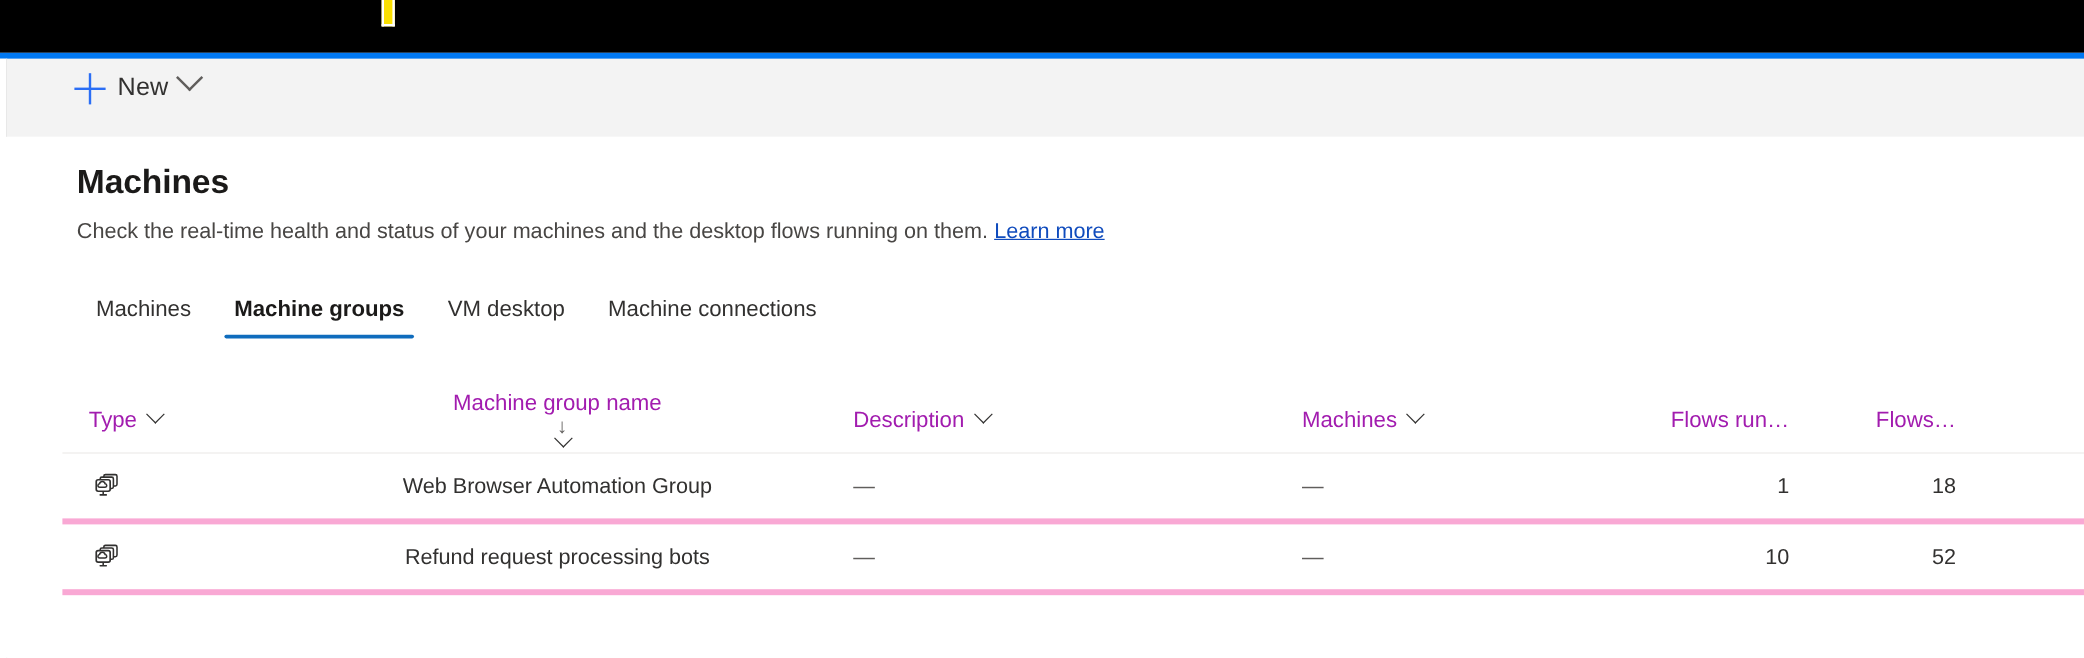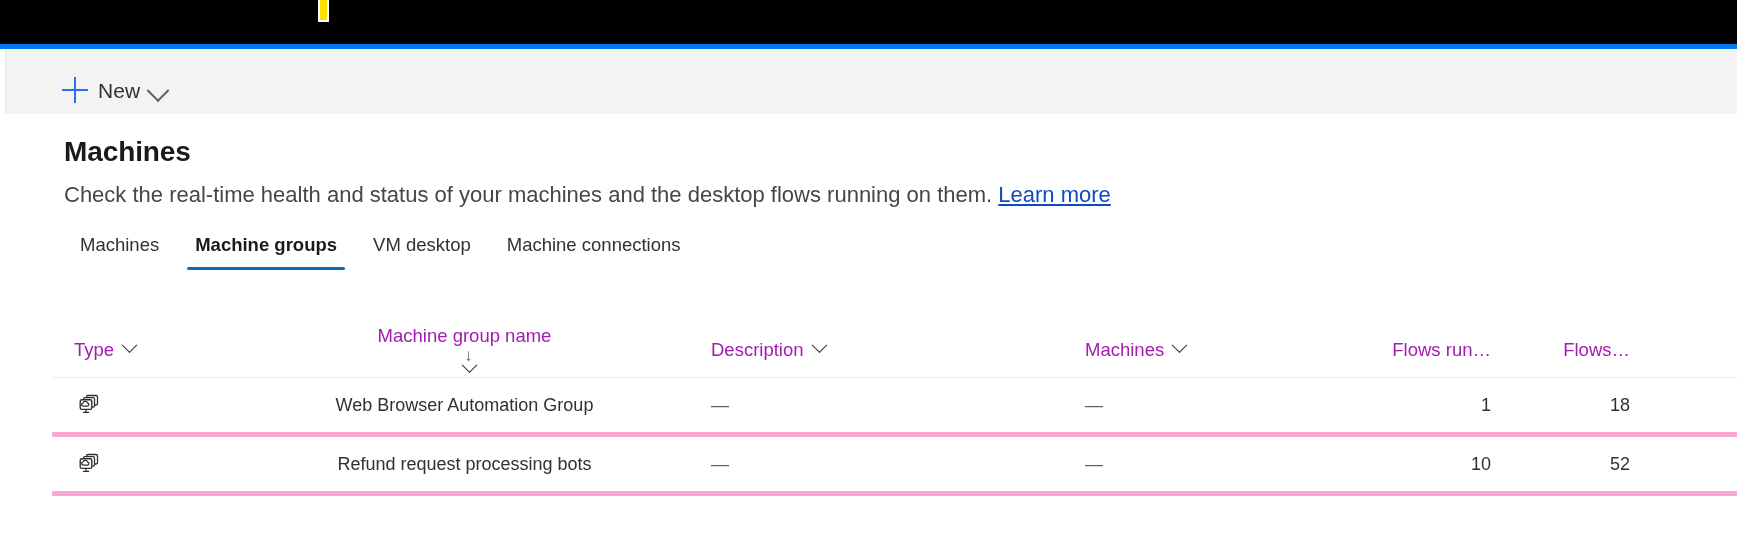--- a/index.html
+++ b/index.html
@@ -55,21 +55,21 @@
     position: absolute;
     left: 0; top: 49px;
     width: 1737px;
     height: 65px;
     background: #f3f3f3;
     display: flex;
     align-items: center;
   }
   .new-button {
     display: flex;
-    align-items: flex-end;
+    align-items: flex-start;
     gap: 10px;
     margin-left: 56px;
     height: 42px;
     padding: 0 6px;
     cursor: pointer;
     user-select: none;
   }
   .plus-icon {
     display: inline-block;
     width: 26px;
@@ -144,21 +144,21 @@
     top: 22px;
     font-size: 28px;
     font-weight: 600;
     color: #1b1a19;
     letter-spacing: -.1px;
   }
   .page-subtitle {
     position: absolute;
     left: 64px;
     top: 68px;
-    font-size: 22px;
+    font-size: 18px;
     color: #484644;
     white-space: nowrap;
   }
   .learn-more {
     color: #0f4bbd;
     text-decoration: underline;
     cursor: pointer;
   }
 
   
@@ -175,20 +175,21 @@
     padding: 0 18px 12px 18px;
     font-size: 18.5px;
     color: #323130;
     cursor: pointer;
     white-space: nowrap;
     line-height: 26px;
   }
   .tab.active {
     font-weight: 700;
     color: #1b1a19;
+    margin-top: 12px;
   }
   .tab.active::after {
     content: "";
     position: absolute;
     left: 10px;
     right: 10px;
     bottom: 0;
     height: 3px;
     background: #0f6cbd;
     border-radius: 2px;

